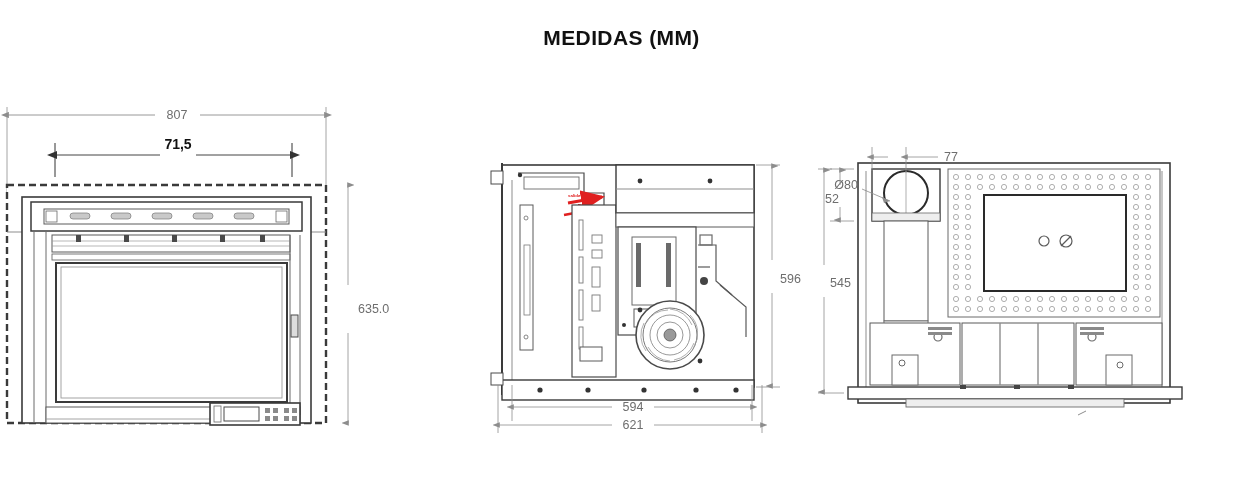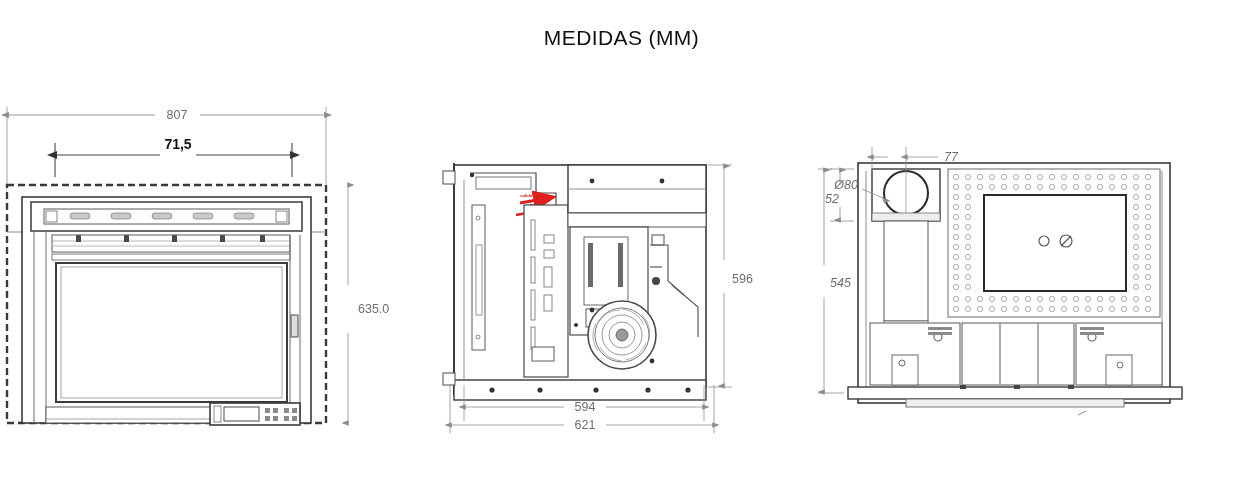--- a/index.html
+++ b/index.html
@@ -3,27 +3,27 @@
 <meta charset="utf-8">
 <style>
   html,body{margin:0;padding:0;}
   body{
     width:1243px;height:480px;background:#ffffff;
     font-family:"Liberation Sans", sans-serif;
     overflow:hidden;position:relative;
   }
   #page-title{
     position:absolute;left:0;top:26px;width:1243px;
-    text-align:center;font-size:21px;font-weight:normal;
+    text-align:center;font-size:21px;font-weight:bold;
     letter-spacing:.4px;color:#111;
   }
   .view{position:absolute;}
   #view-front{left:0;top:85px;width:430px;height:380px;text-align:right;}
-  #view-side{left:436px;top:85px;width:330px;height:380px;}
-  #view-rear{left:810px;top:85px;width:430px;height:380px;font-style:italic;}
+  #view-side{left:484px;top:85px;width:330px;height:380px;}
+  #view-rear{left:810px;top:85px;width:430px;height:380px;}
   svg{display:block;overflow:visible;}
   .dimtxt{font-family:"Liberation Sans",sans-serif;fill:#6e6e6e;font-size:12.5px;}
   .dimtxt-bold{font-family:"Liberation Sans",sans-serif;fill:#111;font-size:14px;font-weight:bold;}
   .redtxt{font-family:"Liberation Sans",sans-serif;fill:#e02020;font-size:4.4px;font-weight:bold;}
 </style>
 </head>
 <body>
 
 <div id="page-title">MEDIDAS (MM)</div>
 

